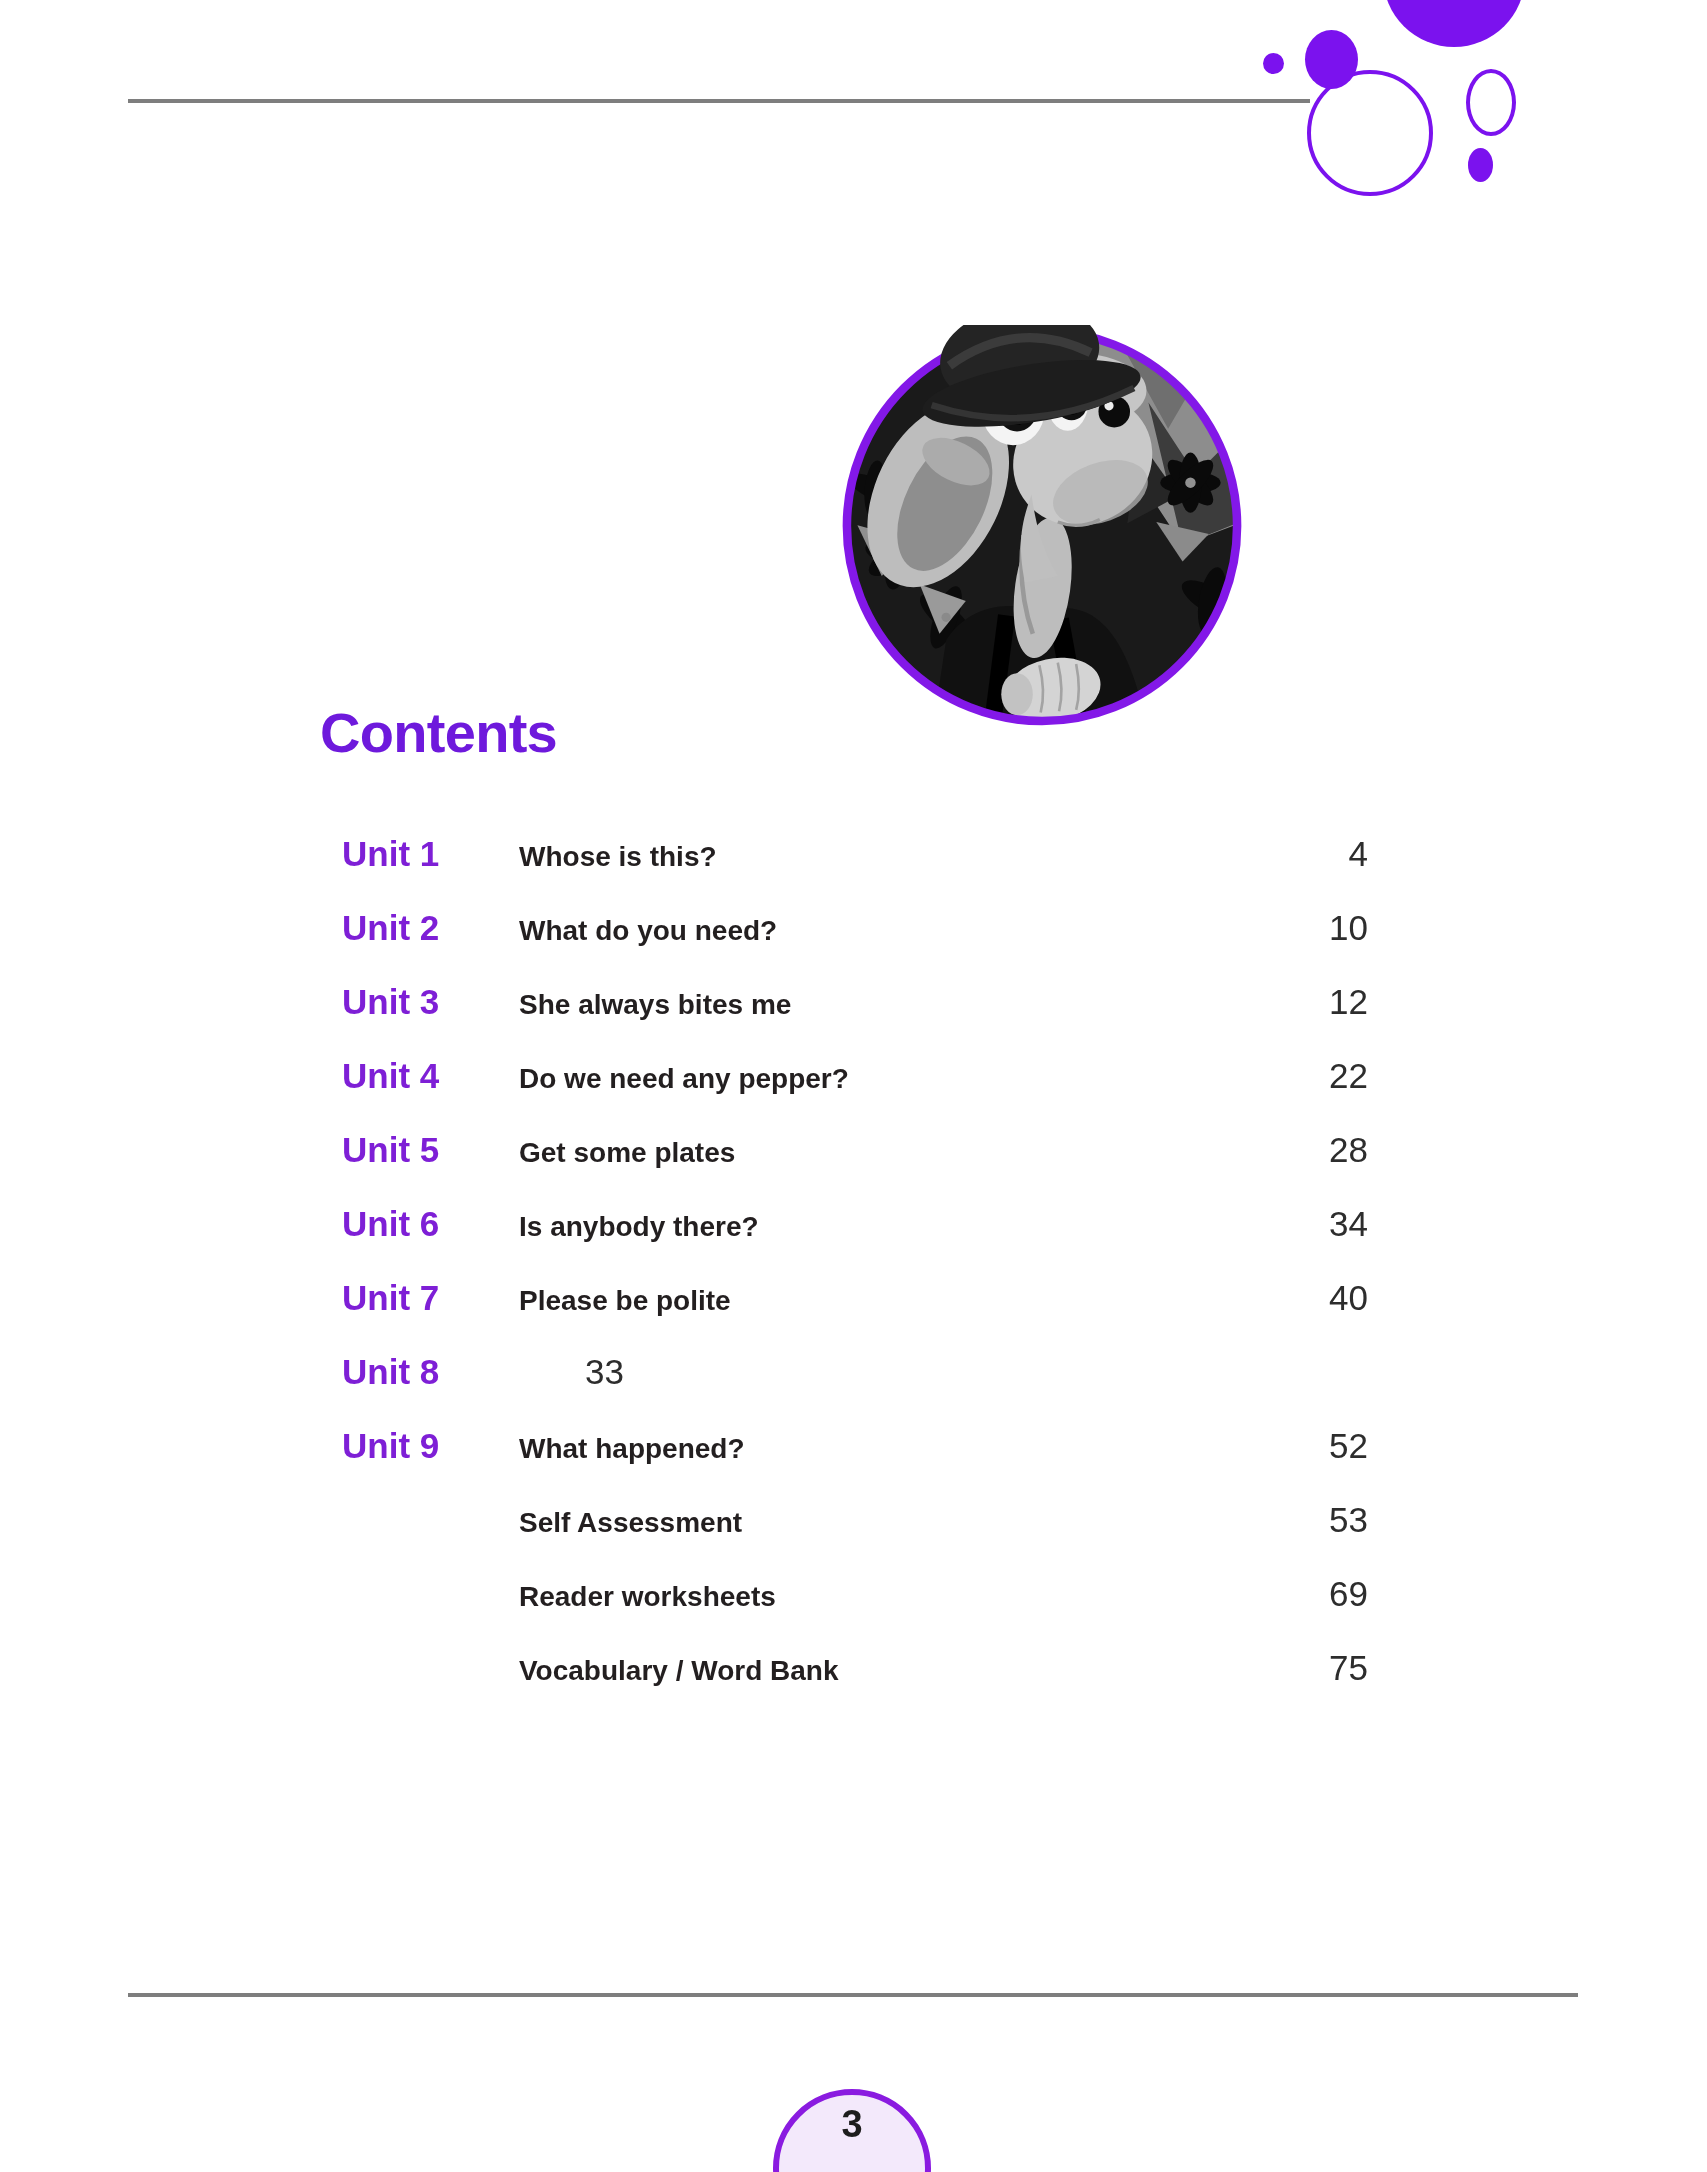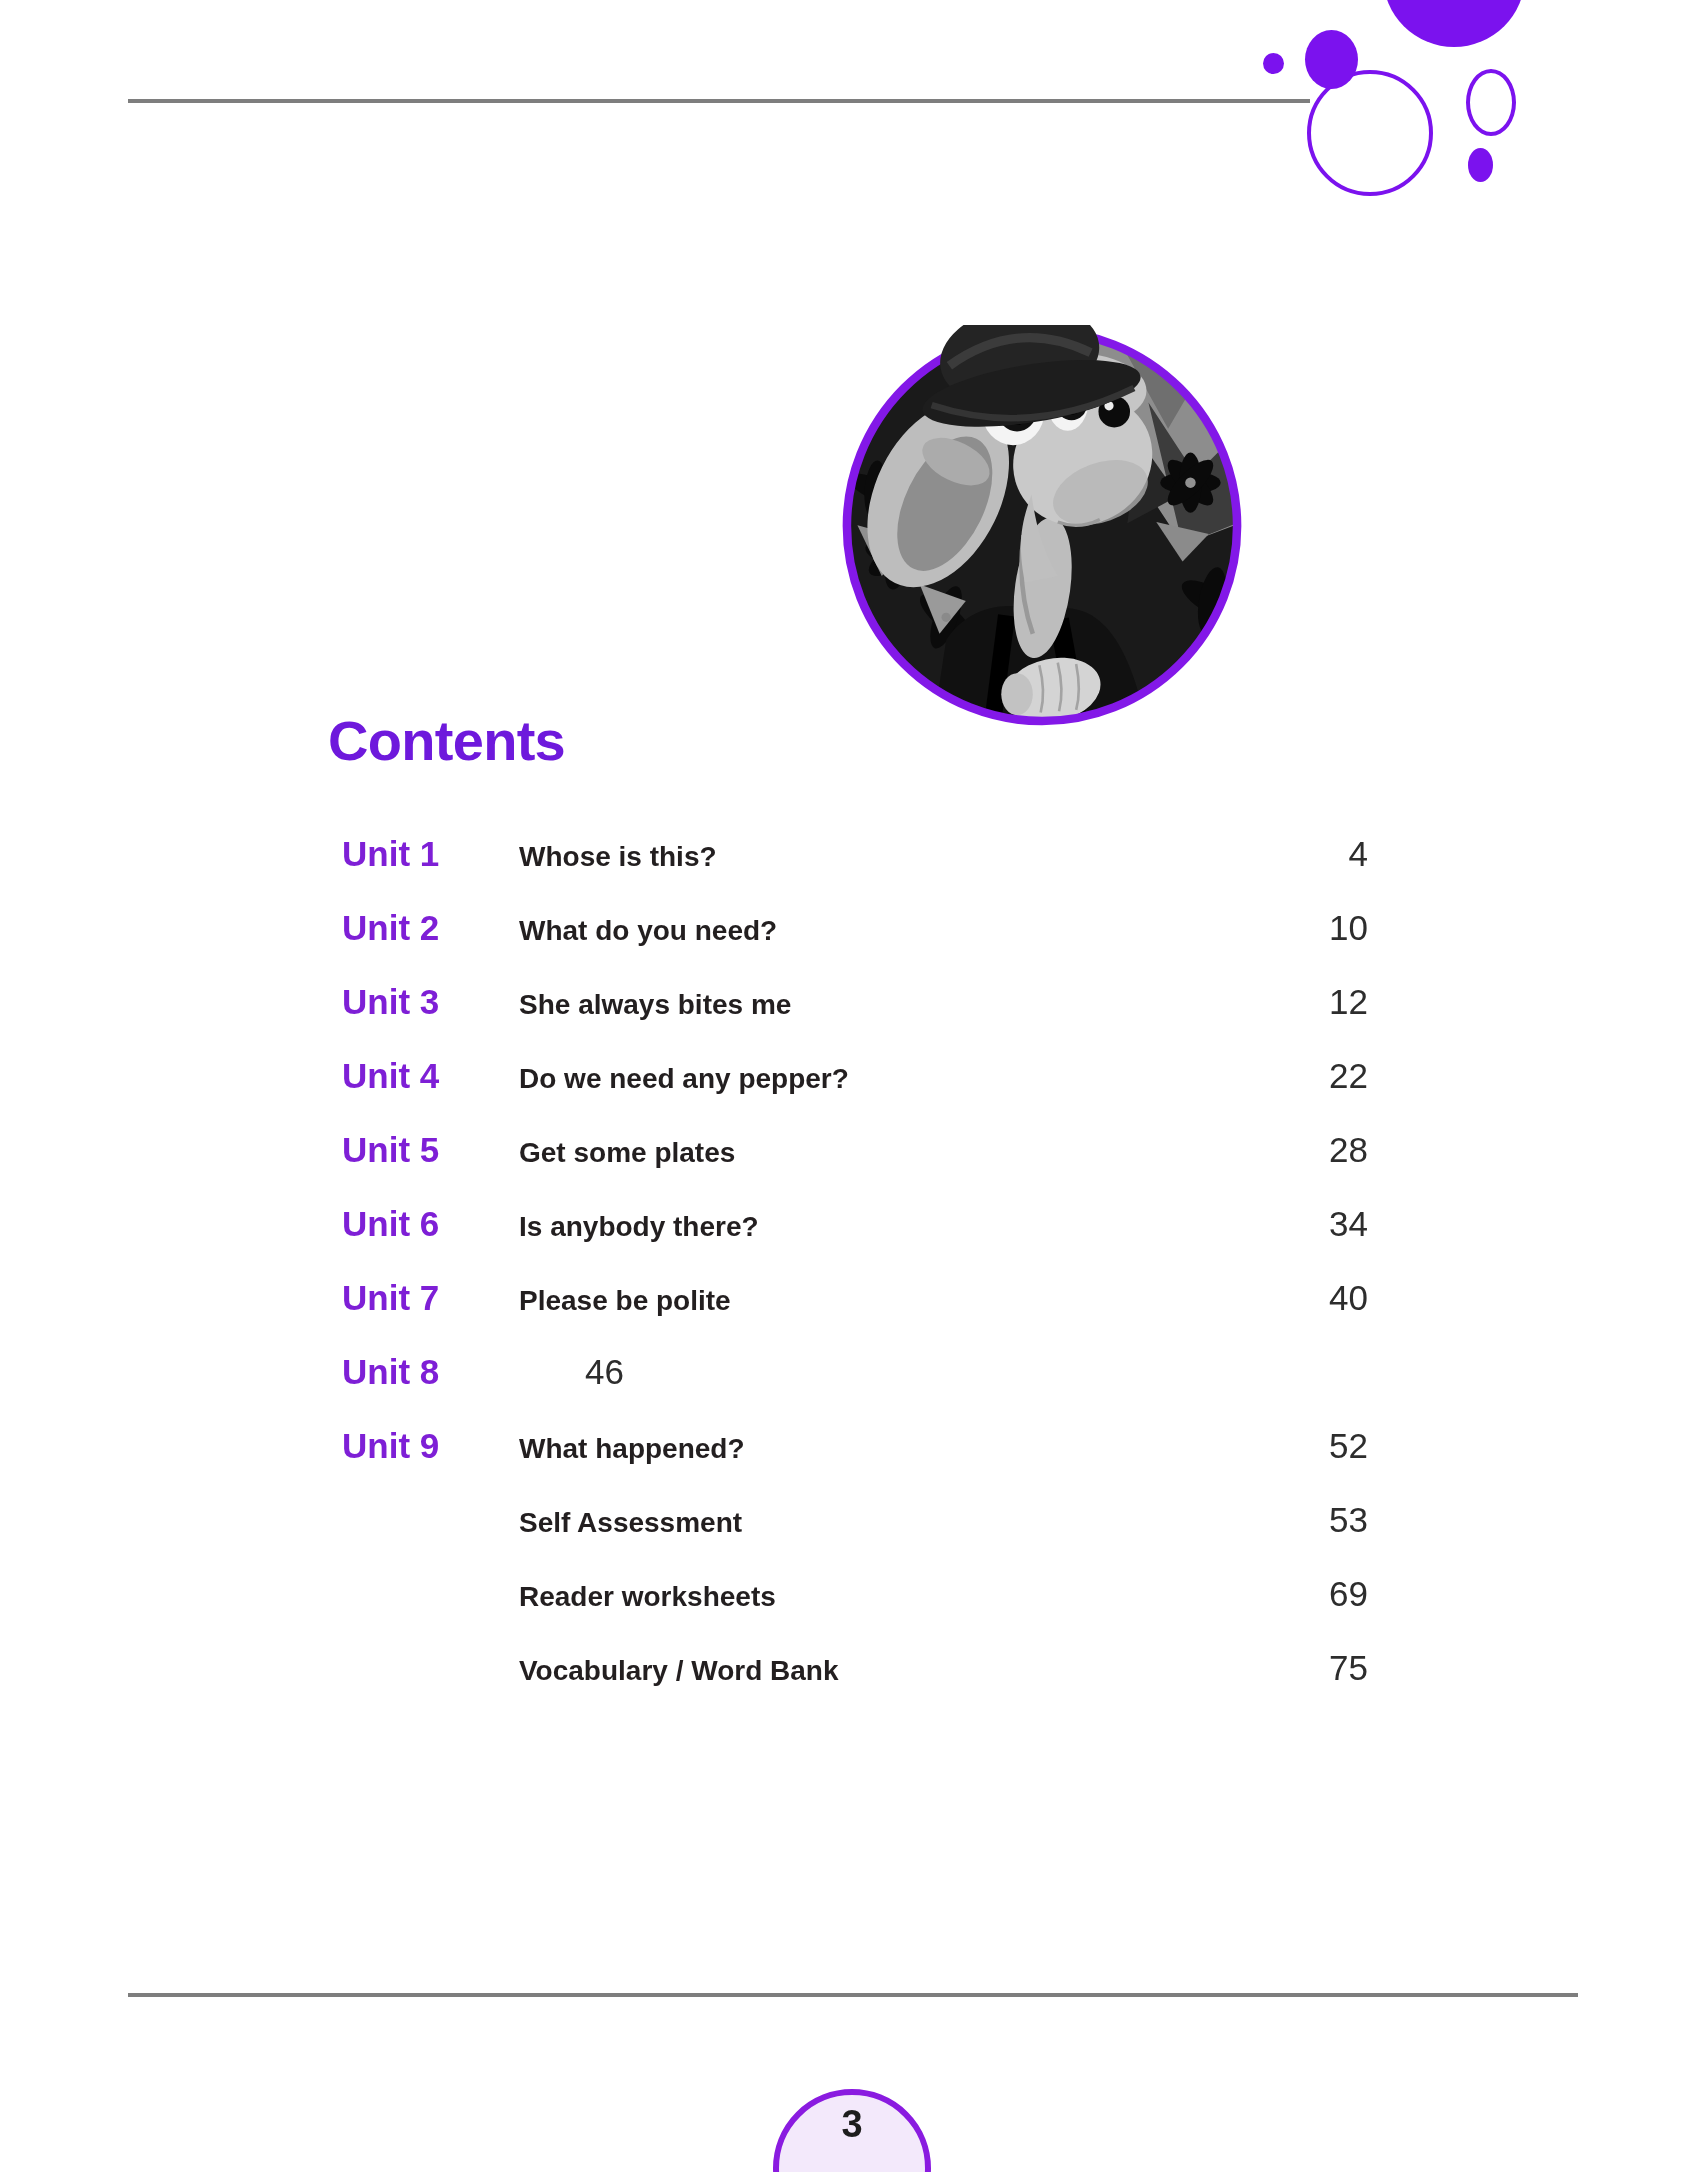--- a/index.html
+++ b/index.html
@@ -27,21 +27,21 @@
   .dot-medium    { left: 1305px; top: 30px;   width: 53px;  height: 59px; z-index: 3; }
   .ring-large    { left: 1307px; top: 70px;  width: 126px; height: 126px; }
   .ring-small    { left: 1466px; top: 69px;  width: 50px;  height: 67px; }
   .dot-low       { left: 1468px; top: 148px;  width: 25px;  height: 34px; }
 
   
   .medallion { position: absolute; left: 841px; top: 325px; width: 402px; height: 402px; z-index: 2; }
 
   
   .page-title {
-    position: absolute; left: 320px; top: 700px; margin: 8px;
+    position: absolute; left: 320px; top: 700px; margin: 0;
     font-size: 56px; font-weight: bold; letter-spacing: -0.7px;
     color: var(--color-heading-purple, #6e19dc);
     text-align: center;
   }
 
   
   .toc { position: absolute; left: 322px; top: 817px; width: 1026px; margin-left: 20px; }
   .toc-row { display: flex; align-items: baseline; height: 74px; line-height: 74px; }
   .toc-label {
     width: 177px; flex: none;
@@ -226,21 +226,21 @@
   </div>
 
   <div class="toc-row">
     <span class="toc-label">Unit 7</span>
     <span class="toc-title">Please be polite</span>
     <span class="toc-page">40</span>
   </div>
 
   <div class="toc-row">
     <span class="toc-label">Unit 8</span>
-    <span class="toc-page">46</span>
+    <span class="toc-page">33</span>
   </div>
 
   <div class="toc-row">
     <span class="toc-label">Unit 9</span>
     <span class="toc-title">What happened?</span>
     <span class="toc-page">52</span>
   </div>
 
 
   <div class="toc-row">

